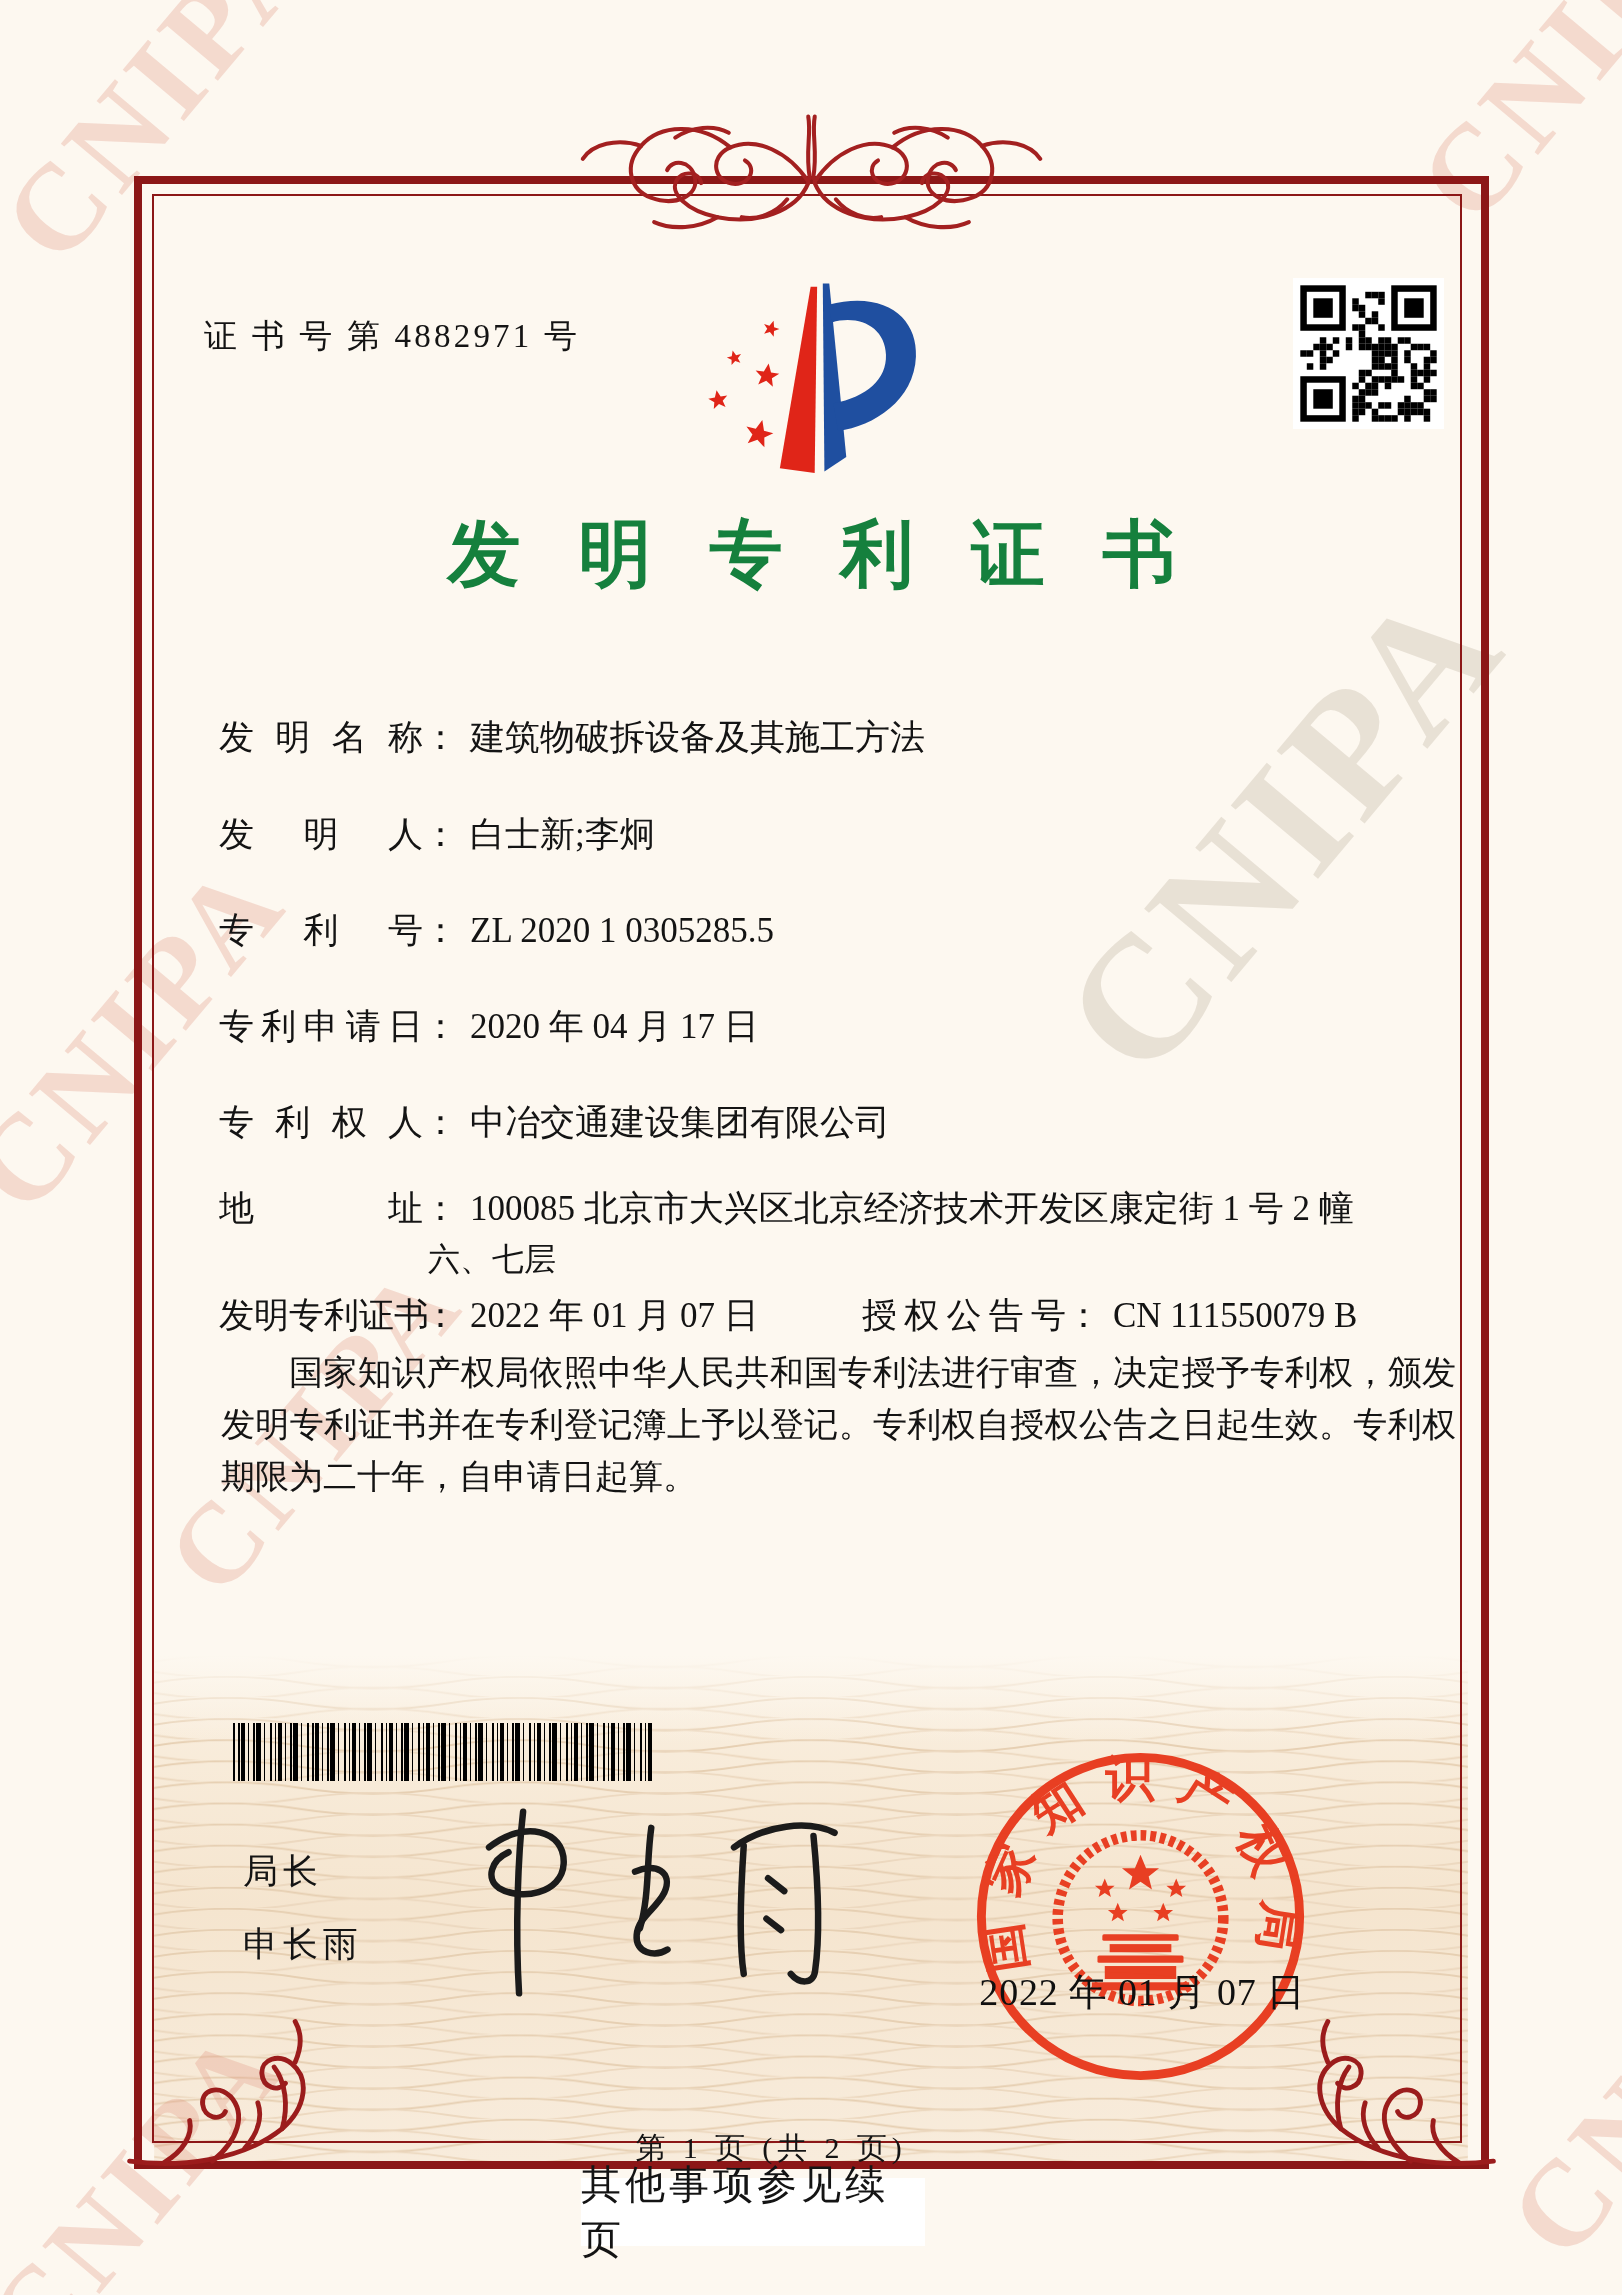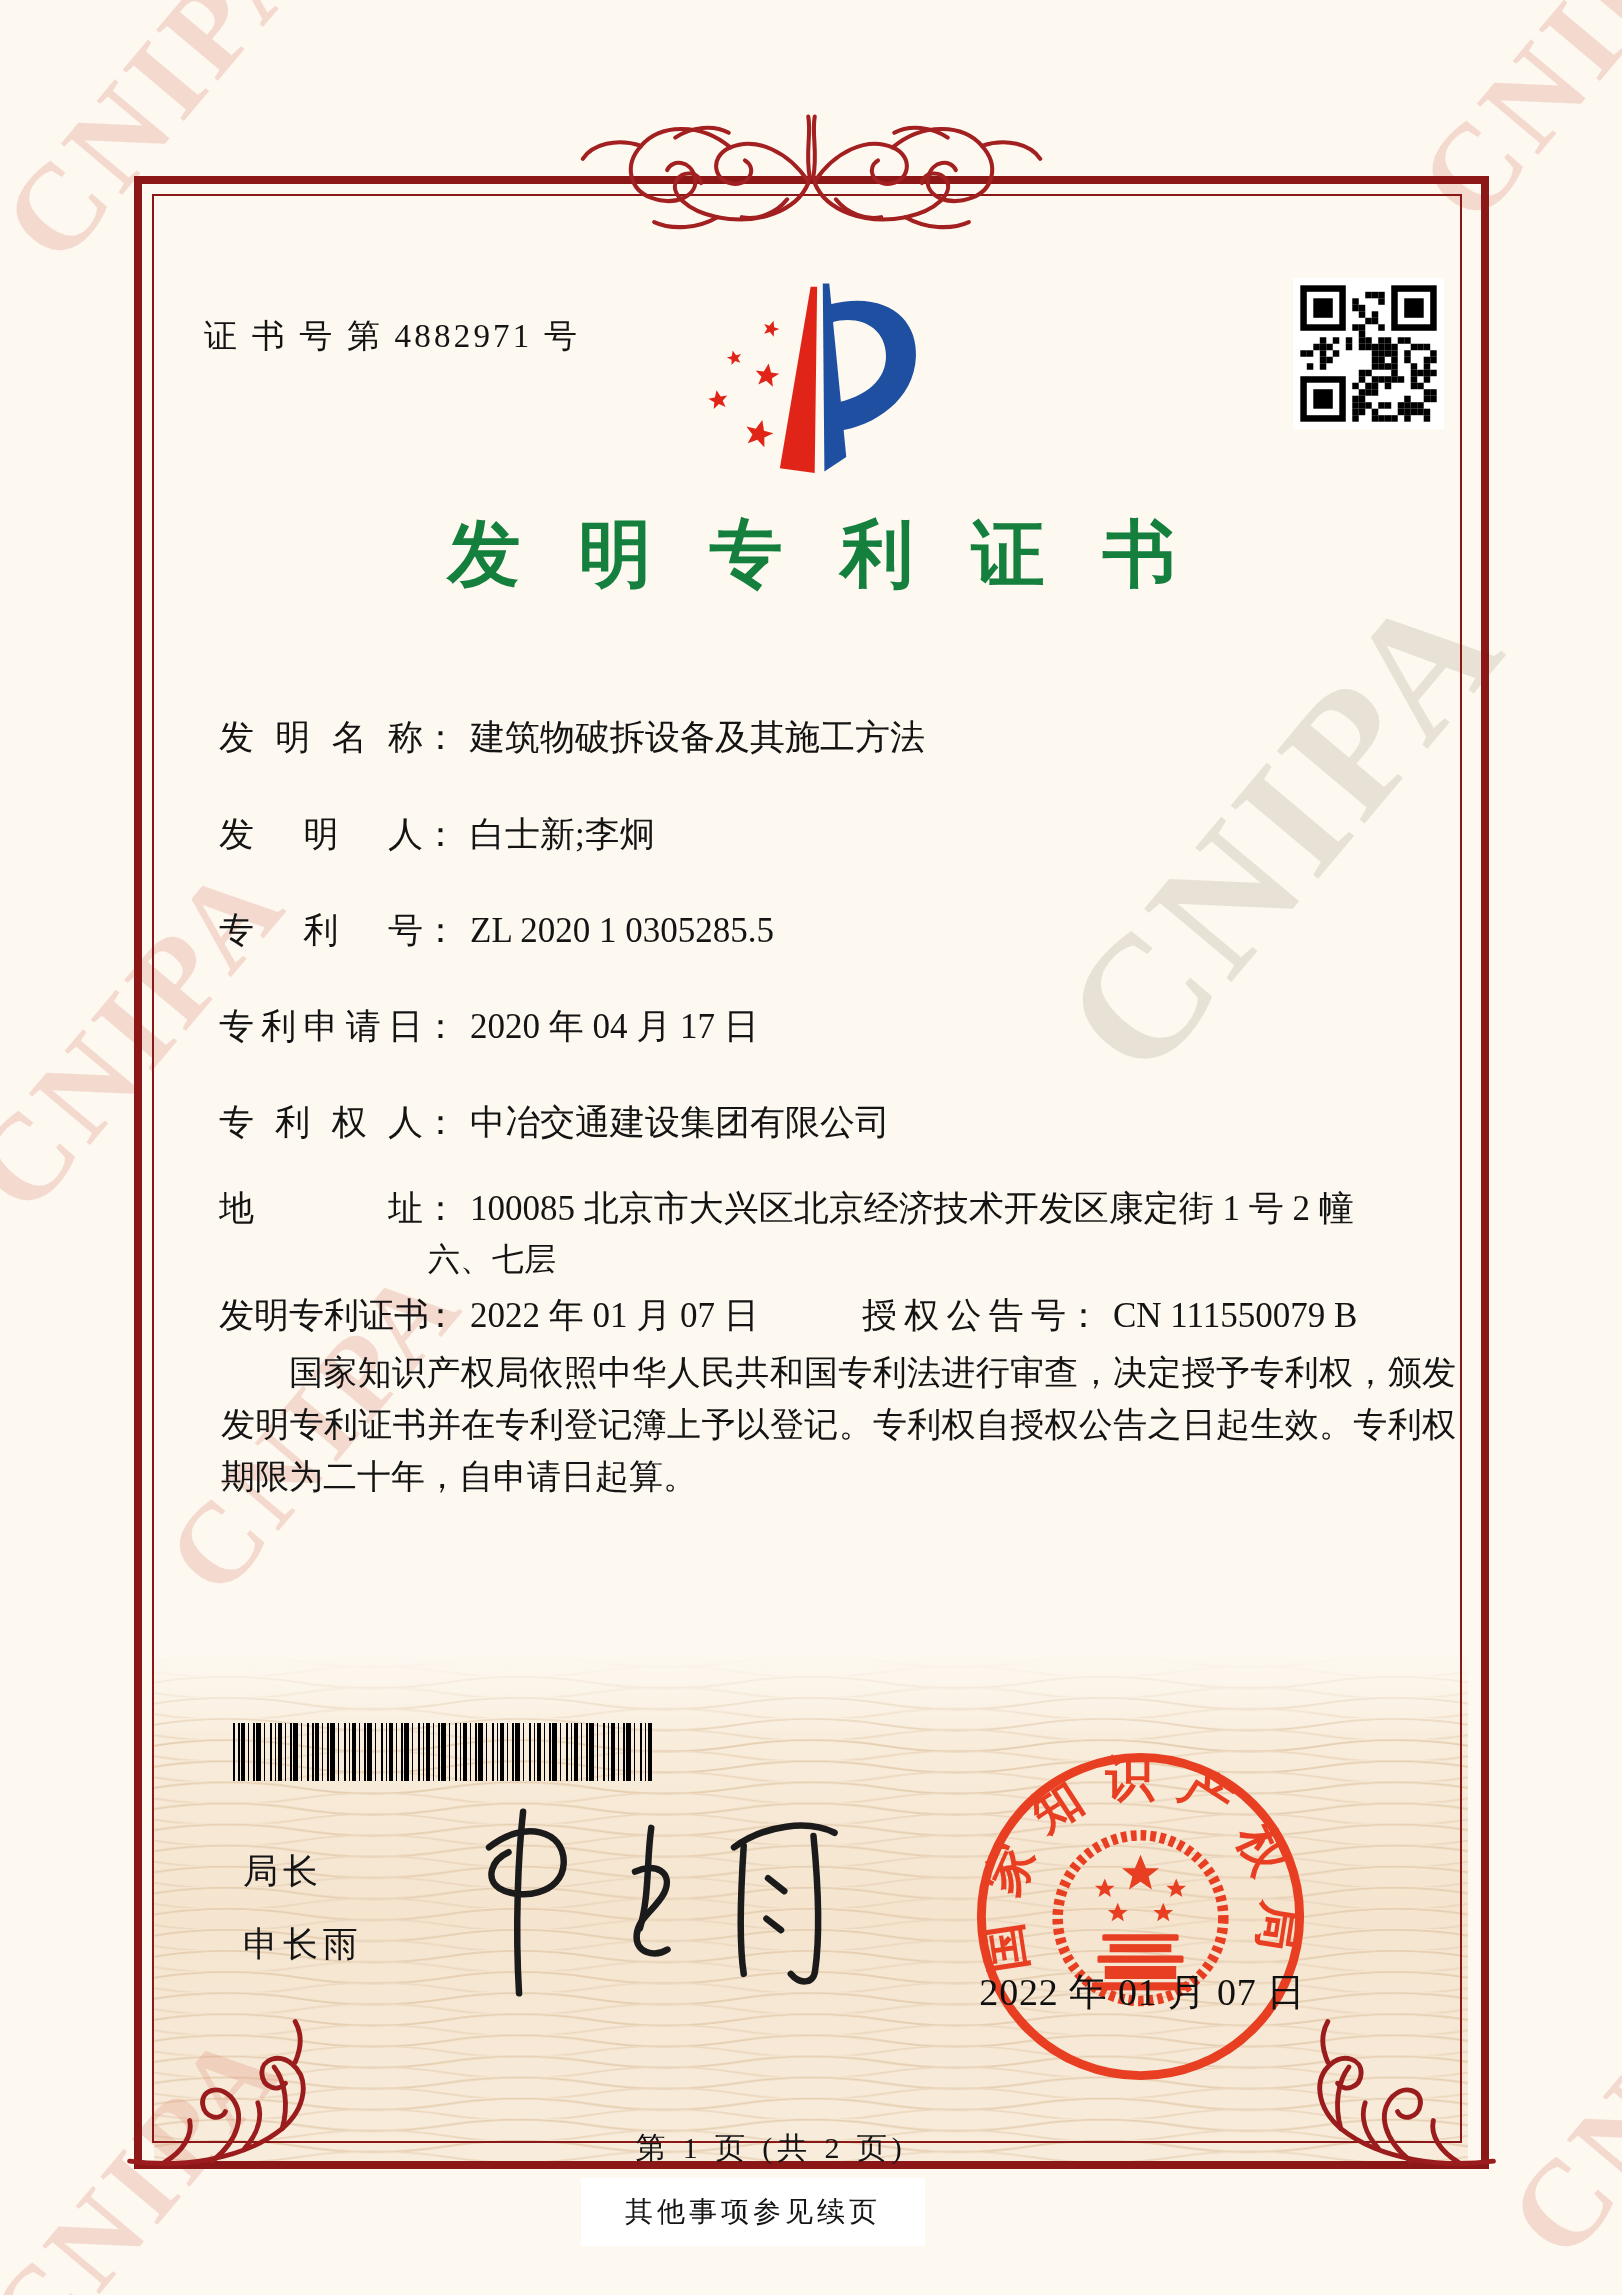--- a/index.html
+++ b/index.html
@@ -85,21 +85,21 @@
     position:absolute;z-index:7;left:972px;top:1967px;width:341px;text-align:center;
     font-size:38px;color:#101010;letter-spacing:0.8px;white-space:nowrap;
   }
 
   
   .page-info{position:absolute;z-index:5;left:0;top:2100px;width:1542px;text-align:center;font-size:30px;letter-spacing:4.9px;margin-top:28px;}
   .note-box{
     position:absolute;z-index:8;left:581px;top:2178px;width:344px;height:68px;
     background:#ffffff;display:flex;align-items:center;justify-content:center;
   }
-  .note-text{font-size:28px;letter-spacing:4px;}
+  .note-text{font-size:40px;letter-spacing:4px;}
 
   
   .orn-top{position:absolute;z-index:4;left:487px;top:102px;pointer-events:none;}
   .orn-bl{position:absolute;z-index:4;left:115px;top:1968px;pointer-events:none;}
   .orn-br{position:absolute;z-index:4;left:1297px;top:1968px;pointer-events:none;transform:scaleX(-1);}
 </style>
 </head>
 <body>
 
 <div class="wm" style="left:-45px;top:16px;font-size:122px;">CNIPA</div>

